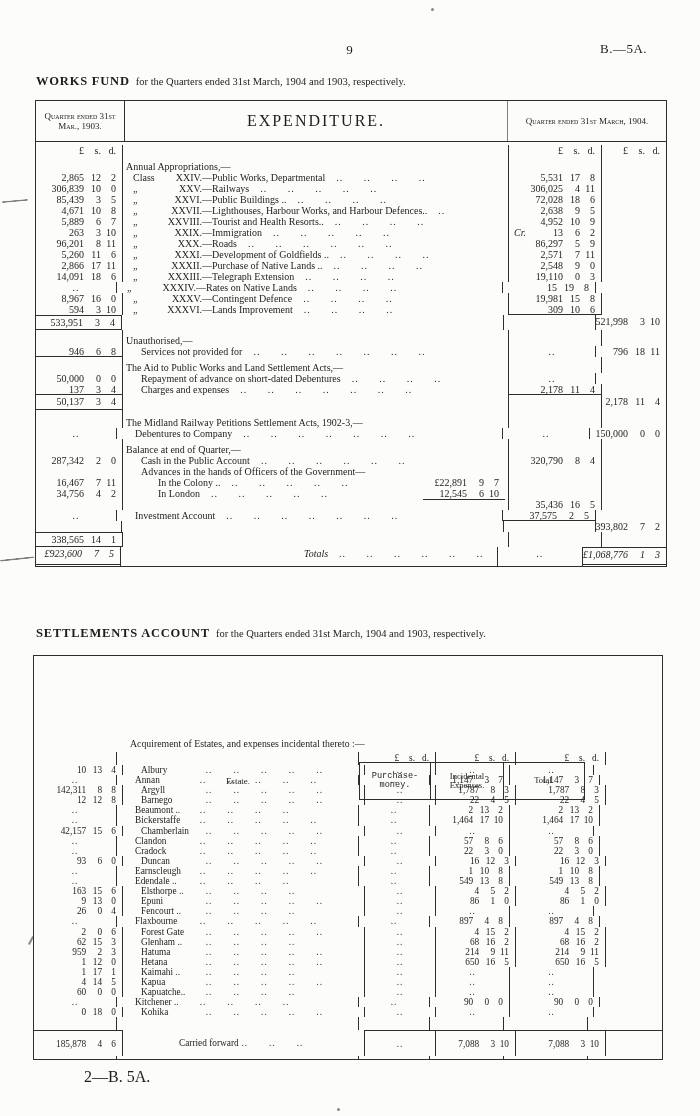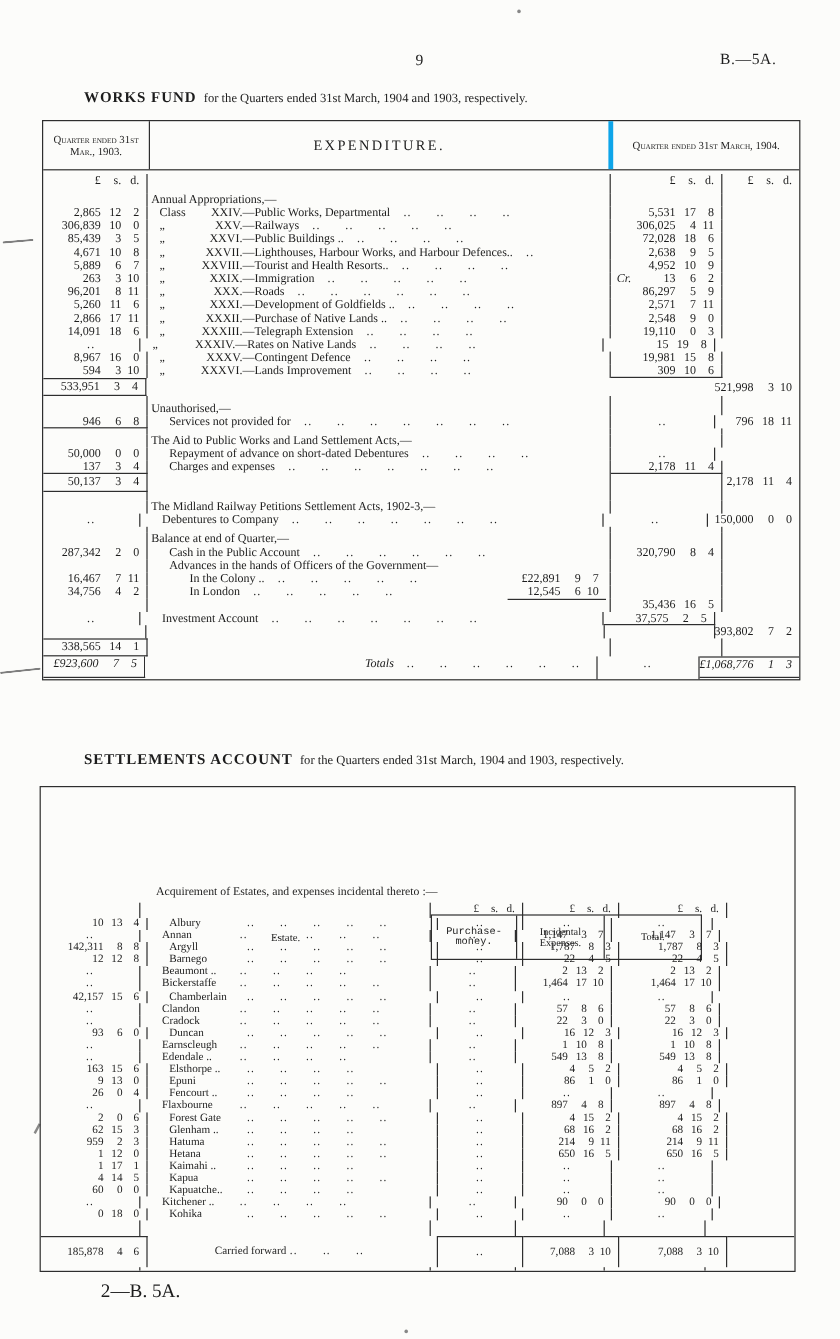--- a/index.html
+++ b/index.html
@@ -4,21 +4,21 @@
 <style>
   html,body{margin:0;padding:0;background:#e8e8e6;}
   .page{position:relative;width:700px;height:1116px;margin:0 auto;background:#fcfcfa;
         font-family:"Liberation Serif","DejaVu Serif",serif;color:#1d1d1d;overflow:hidden;}
 
   
   .pageno{position:absolute;top:42px;left:0;width:700px;text-align:center;font-size:13px;letter-spacing:1px;}
   .docref{position:absolute;top:41px;left:600px;font-size:13px;letter-spacing:.5px;}
   .footer{position:absolute;top:1068px;left:84px;font-size:16px;}
   .title{position:absolute;left:36px;font-size:10.5px;white-space:nowrap;}
-  .title b{font-size:12.5px;letter-spacing:.8px;margin-right:6px;margin-left:34px;}
+  .title b{font-size:12.5px;letter-spacing:.8px;margin-right:6px;}
   .t-works{top:74px;}
   .t-settle{top:626px;}
   .scan-dot{position:absolute;width:3px;height:3px;border-radius:50%;background:#555;opacity:.7;}
   .scan-dash{position:absolute;border-top:2px solid #3c3c3c;opacity:.65;border-radius:2px;}
   .scan-tick{position:absolute;width:2px;height:9px;background:#3c3c3c;opacity:.6;transform:rotate(28deg);}
 
   
   .money{display:flex;align-items:baseline;justify-content:flex-end;padding-right:6px;position:relative;}
   .money .mp{flex:1;text-align:right;white-space:nowrap;}
   .money .ms{width:1.7em;text-align:right;}
@@ -29,21 +29,21 @@
   .rb{border-bottom:1px solid #2e2e2e;}
   .rdb{border-bottom:3px double #2e2e2e;}
   .ldr{flex:1;overflow:hidden;white-space:nowrap;word-spacing:1.7em;padding-left:1.1em;letter-spacing:1px;}
 
   
   .wtable{position:absolute;top:100px;left:35px;width:630px;height:465px;
           border:1.3px solid #2e2e2e;display:flex;flex-direction:column;font-size:10px;}
   .whead{display:flex;height:40px;border-bottom:1px solid #2e2e2e;flex:none;}
   .wh{display:flex;align-items:center;justify-content:center;text-align:center;}
   .wh1{width:80px;border-right:1px solid #2e2e2e;font-variant:small-caps;font-size:9px;line-height:10px;padding:0 4px;}
-  .wh2{width:382px;border-right:4px solid #0ea5e9;font-size:12px;letter-spacing:2px;}
+  .wh2{width:382px;border-right:1px solid #0ea5e9;font-size:16px;letter-spacing:2px;}
   .wh3{flex:1;font-variant:small-caps;font-size:9px;line-height:10px;padding:0 8px;}
   .wbody{flex:1;display:flex;flex-direction:column;padding-top:3px;overflow:hidden;}
   .wrow{display:flex;height:11px;line-height:11px;flex:none;}
   .wrow.fill{flex:1;height:auto;}
   .wc{overflow:visible;}
   .wc1{width:80px;border-right:1px solid #2e2e2e;}
   .wc2{width:382px;border-right:1px solid #2e2e2e;display:flex;align-items:baseline;position:relative;padding-left:3px;white-space:nowrap;}
   .wc3{width:86px;border-right:1px solid #2e2e2e;}
   .wc4{flex:1;}
   .pre{width:3.1em;flex:none;padding-left:.7em;}
@@ -366,21 +366,21 @@
             <span class="nm">—Lands Improvement</span>
             <span class="ldr">.. .. .. ..</span>
           </div>
           <div class="wc wc3 money rb">
             <span class="mp">309</span>
             <span class="ms">10</span>
             <span class="md">6</span>
           </div>
           <div class="wc wc4 money"></div>
         </div>
-        <div class="wrow" style="height: 15px; line-height: 13px; align-items: flex-end;">
+        <div class="wrow" style="height: 15px; line-height: 13px;">
           <div class="wc wc1 money rt rb">
             <span class="mp">533,951</span>
             <span class="ms">3</span>
             <span class="md">4</span>
           </div>
           <div class="wc wc2"></div>
           <div class="wc wc3 money"></div>
           <div class="wc wc4 money">
             <span class="mp">521,998</span>
             <span class="ms">3</span>

